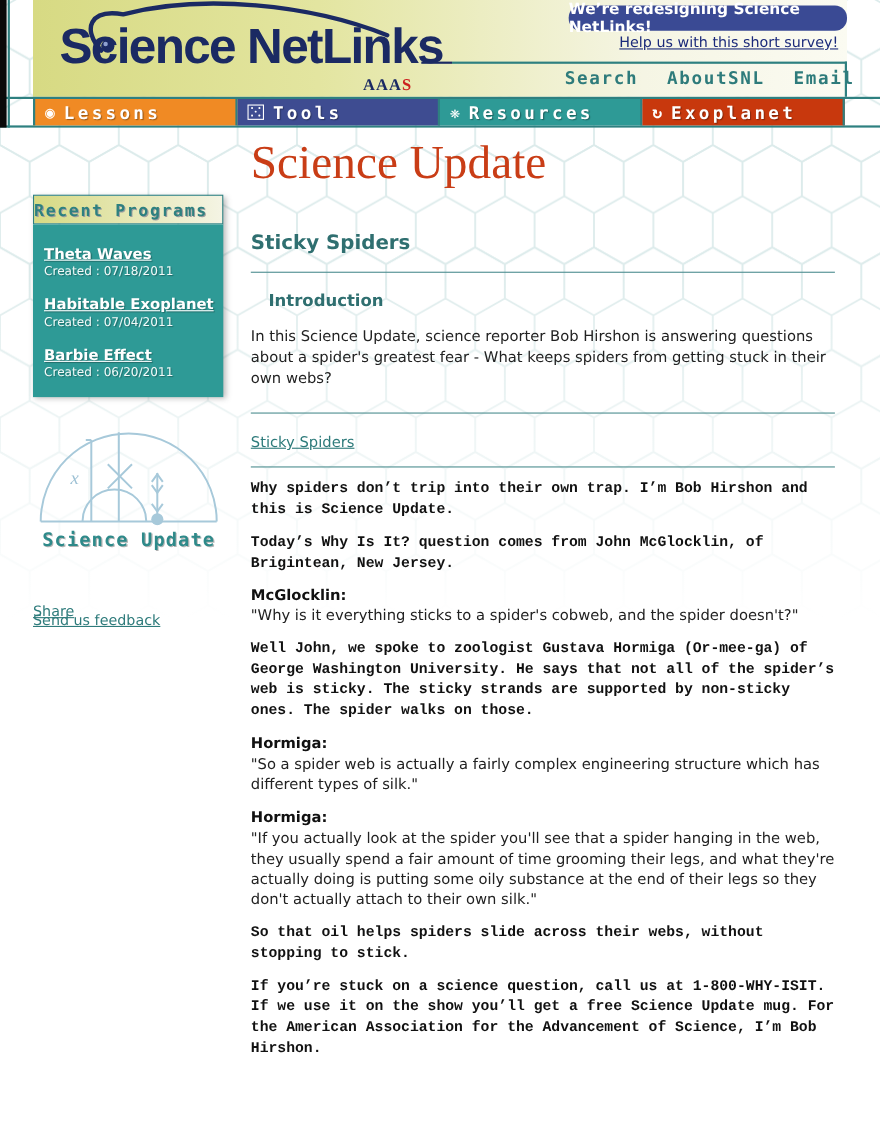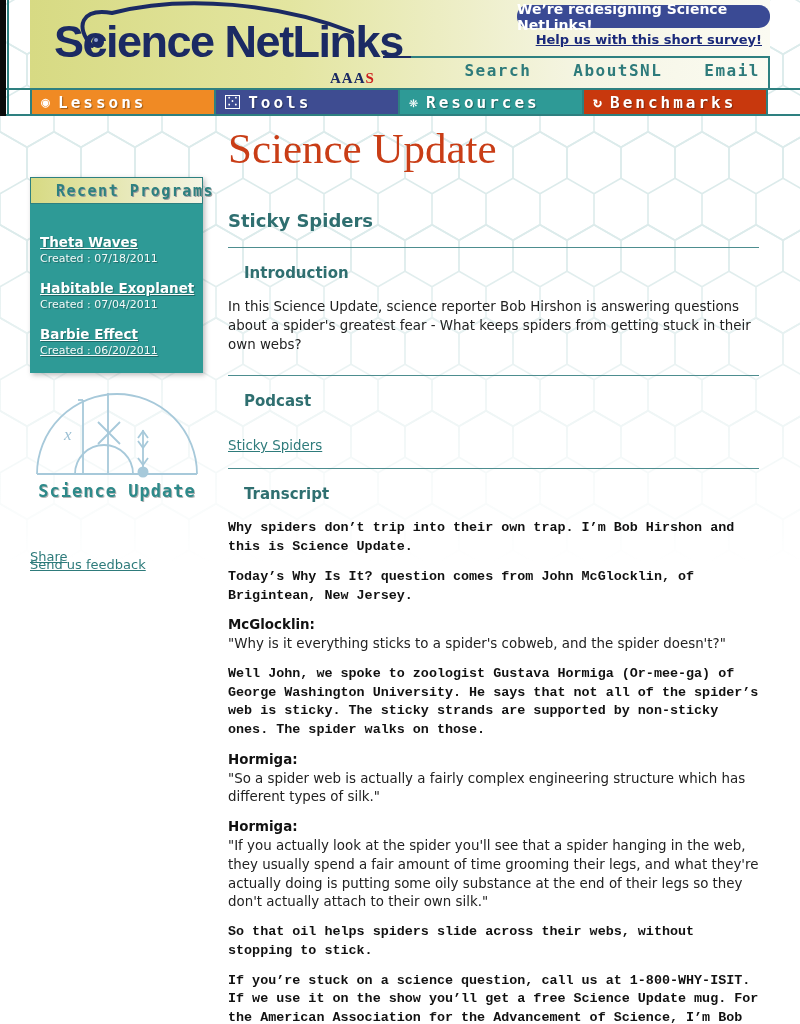--- a/index.html
+++ b/index.html
@@ -16,51 +16,51 @@
   .logo-wrap{position:absolute;left:22px;top:0;width:365px;height:88px;}
   .swoosh{position:absolute;left:0;top:0;}
   .logo-text{position:absolute;left:2px;top:16px;font-family:"Liberation Sans",sans-serif;
     font-weight:bold;font-size:45px;letter-spacing:-1.5px;color:#1b2a63;white-space:nowrap;}
   .logo-sub{position:absolute;left:278px;top:70px;font-family:"Liberation Serif",serif;
     font-weight:bold;font-size:15px;color:#1b2a63;letter-spacing:1px;text-align:right;}
   .logo-sub .red{color:#cc1f1f;}
   .redesign-box{position:absolute;left:487px;top:5px;width:253px;height:23px;background:#3a4a94;
     color:#fff;font-weight:bold;font-size:14px;display:flex;align-items:center;justify-content:center;border-radius:11px;}
   .survey-link{position:absolute;right:8px;top:32px;font-size:13px;color:#1b2a7a;
-    text-decoration:underline;cursor:pointer;font-weight:700;}
+    text-decoration:underline;cursor:pointer;font-weight:400;}
   .header-rule{position:absolute;left:353px;top:56px;width:387px;height:2px;
     background:linear-gradient(to right,#1b2a63 0 28px,#2e8080 28px);}
   .header-vline{position:absolute;left:738px;top:56px;width:2px;height:32px;background:#2e8080;}
-  .quick-links{position:absolute;left:450px;top:61px;width:280px;display:flex;justify-content:flex-end;
-    gap:42px;padding-right:10px;font-family:"DejaVu Sans Mono",monospace;font-weight:bold;
+  .quick-links{position:absolute;left:467px;top:61px;width:280px;display:flex;justify-content:flex-end;
+    gap:26px;padding-right:10px;font-family:"DejaVu Sans Mono",monospace;font-weight:bold;
     font-size:16px;letter-spacing:1.5px;color:#2e7b7b;}
   .quick-links span{cursor:pointer;}
   
   .nav-row{position:absolute;left:0;top:88px;width:800px;height:28px;box-sizing:border-box;
     border-top:2px solid #2e8080;border-bottom:2px solid #2e8080;z-index:2;}
   .nav-buttons{display:flex;height:24px;margin-left:30px;width:738px;}
   .nav-btn{flex:1;display:flex;align-items:center;gap:8px;padding-left:9px;box-sizing:border-box;
     border-right:2px solid #2e8080;color:#fff;font-family:"DejaVu Sans Mono",monospace;
     font-weight:bold;font-size:16px;letter-spacing:3px;cursor:pointer;white-space:nowrap;
     text-shadow:1px 1px 1px rgba(0,0,0,0.35);}
   .nav-btn:first-child{border-left:2px solid #2e8080;}
   .nav-icon{font-size:15px;letter-spacing:0;text-shadow:none;line-height:1;}
   .nav-icon.boxed{border:1px solid #fff;font-size:11px;padding:0 2px;line-height:12px;}
   
   .recent-box{position:absolute;left:30px;top:177px;width:173px;z-index:2;
     box-shadow:2px 2px 5px rgba(60,60,60,0.35);}
   .recent-head{height:27px;background:linear-gradient(to right,#d7da83,#f4f4e4);
-    border:1px solid #2e8080;box-sizing:border-box;display:flex;align-items:center;padding-left:25px;
+    border:1px solid #2e8080;box-sizing:border-box;display:flex;align-items:center;padding-left:0;
     font-family:"DejaVu Sans Mono",monospace;font-weight:bold;font-size:15px;letter-spacing:1.5px;
     color:#2e8080;text-shadow:1px 1px 0 #9f9f9f;white-space:nowrap;}
-  .recent-body{background:#2e9a96;padding:28px 8px 10px 10px;}
+  .recent-body{background:#2e9a96;padding:16px 8px 10px 10px;}
   .program{display:inline-block;color:#fff;font-weight:bold;font-size:13.5px;
     text-decoration:underline;cursor:pointer;text-shadow:1px 1px 1px rgba(0,0,0,0.3);}
   .created{color:#f2faf9;font-size:11px;margin:1px 0 13px;text-shadow:1px 1px 1px rgba(0,0,0,0.3);}
-  .recent-body .item:last-child .created{margin-bottom:6px;text-decoration:underline;}
+  .recent-body .item:last-child .created{margin-bottom:6px;}
   .index-badge{position:absolute;left:28px;top:378px;width:178px;text-align:center;z-index:2;cursor:pointer;}
   .idx-line{font-family:"DejaVu Sans Mono",monospace;font-weight:bold;font-size:17px;
     letter-spacing:1px;color:#2e8a8a;line-height:19px;text-shadow:1px 1px 0 #b5b5b5;}
   .side-link{position:absolute;left:30px;font-size:13px;color:#2e7b7b;text-decoration:underline;
     cursor:pointer;z-index:2;}
   .share{top:524px;margin-top:25px;}
   .feedback{top:557px;}
   
   .main{position:absolute;left:228px;top:126px;width:531px;z-index:2;}
   .page-title{margin:0;font-family:"Liberation Serif",serif;font-weight:normal;
@@ -130,21 +130,21 @@
     <div class="nav-btn" style="background: rgb(62, 76, 145);">
       <span class="nav-icon boxed">⁙</span>
       <span>Tools</span>
     </div>
     <div class="nav-btn" style="background: rgb(46, 154, 150);">
       <span class="nav-icon">❋</span>
       <span>Resources</span>
     </div>
     <div class="nav-btn" style="background: rgb(200, 56, 13);">
       <span class="nav-icon">↻</span>
-      <span>Benchmarks</span>
+      <span>Exoplanet</span>
     </div>
   </div>
 </div>
 
 <div class="recent-box">
   <div class="recent-head">Recent Programs</div>
   <div class="recent-body">
     <div class="item">
       <a class="program">Theta Waves</a>
       <div class="created">Created : 07/18/2011</div>
@@ -186,25 +186,23 @@
 
 <div class="main">
   <h1 class="page-title">Science Update</h1>
   <h2 class="article-title">Sticky Spiders</h2>
 
   <hr>
   <h3 class="sec">Introduction</h3>
   <p>In this Science Update, science reporter Bob Hirshon is answering questions about a spider's greatest fear - What keeps spiders from getting stuck in their own webs?</p>
 
   <hr style="margin-top:21px">
-  <h3 class="sec">Podcast</h3>
   <a class="pod-link">Sticky Spiders</a>
 
   <hr style="margin-top:14px">
-  <h3 class="sec">Transcript</h3>
 
   <p class="b">Why spiders don’t trip into their own trap. I’m Bob Hirshon and this is Science Update.</p>
   <p class="b">Today’s Why Is It? question comes from John McGlocklin, of Brigintean, New Jersey.</p>
   <p><span class="spk">McGlocklin:</span><span>"Why is it everything sticks to a spider's cobweb, and the spider doesn't?"</span></p>
   <p class="b">Well John, we spoke to zoologist Gustava Hormiga (Or-mee-ga) of George Washington University. He says that not all of the spider’s web is sticky. The sticky strands are supported by non-sticky ones. The spider walks on those.</p>
   <p><span class="spk">Hormiga:</span><span>"So a spider web is actually a fairly complex engineering structure which has different types of silk."</span></p>
   <p><span class="spk">Hormiga:</span><span>"If you actually look at the spider you'll see that a spider hanging in the web, they usually spend a fair amount of time grooming their legs, and what they're actually doing is putting some oily substance at the end of their legs so they don't actually attach to their own silk."</span></p>
   <p class="b">So that oil helps spiders slide across their webs, without stopping to stick.</p>
   <p class="b">If you’re stuck on a science question, call us at 1-800-WHY-ISIT. If we use it on the show you’ll get a free Science Update mug. For the American Association for the Advancement of Science, I’m Bob Hirshon.</p>
 

